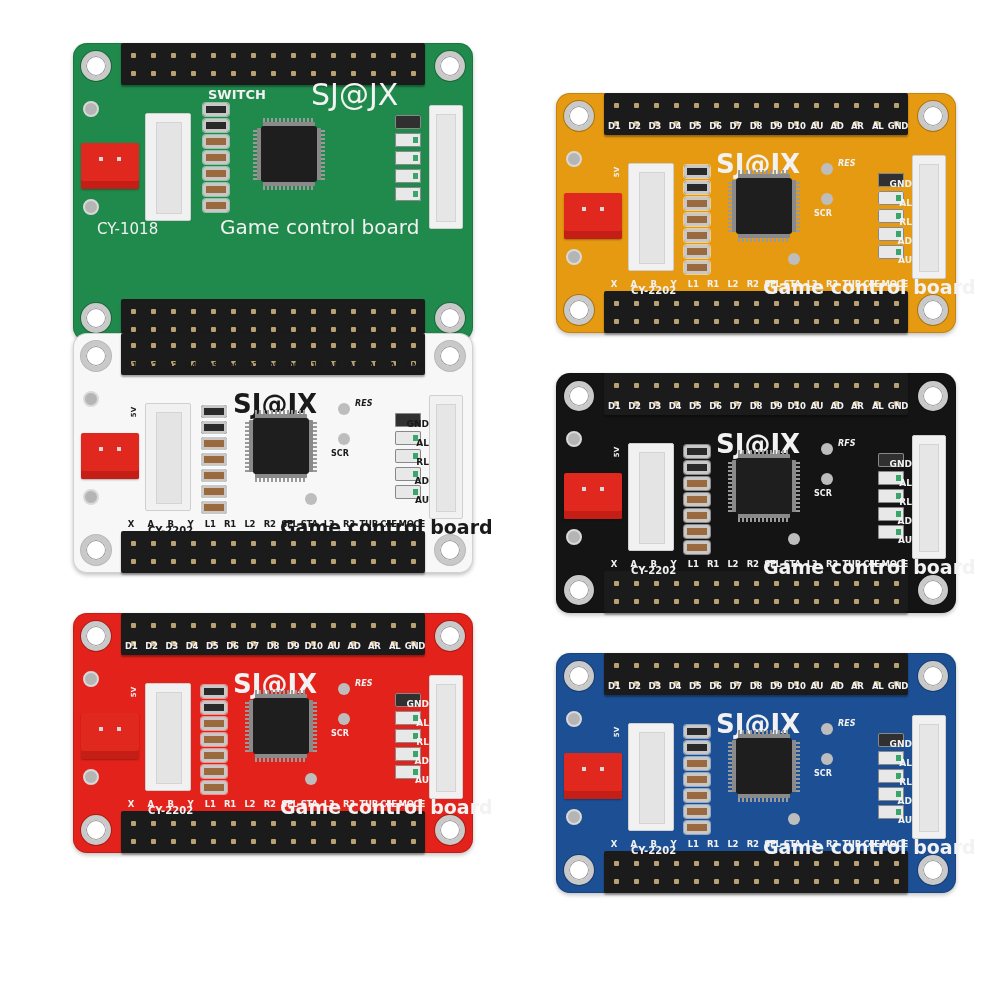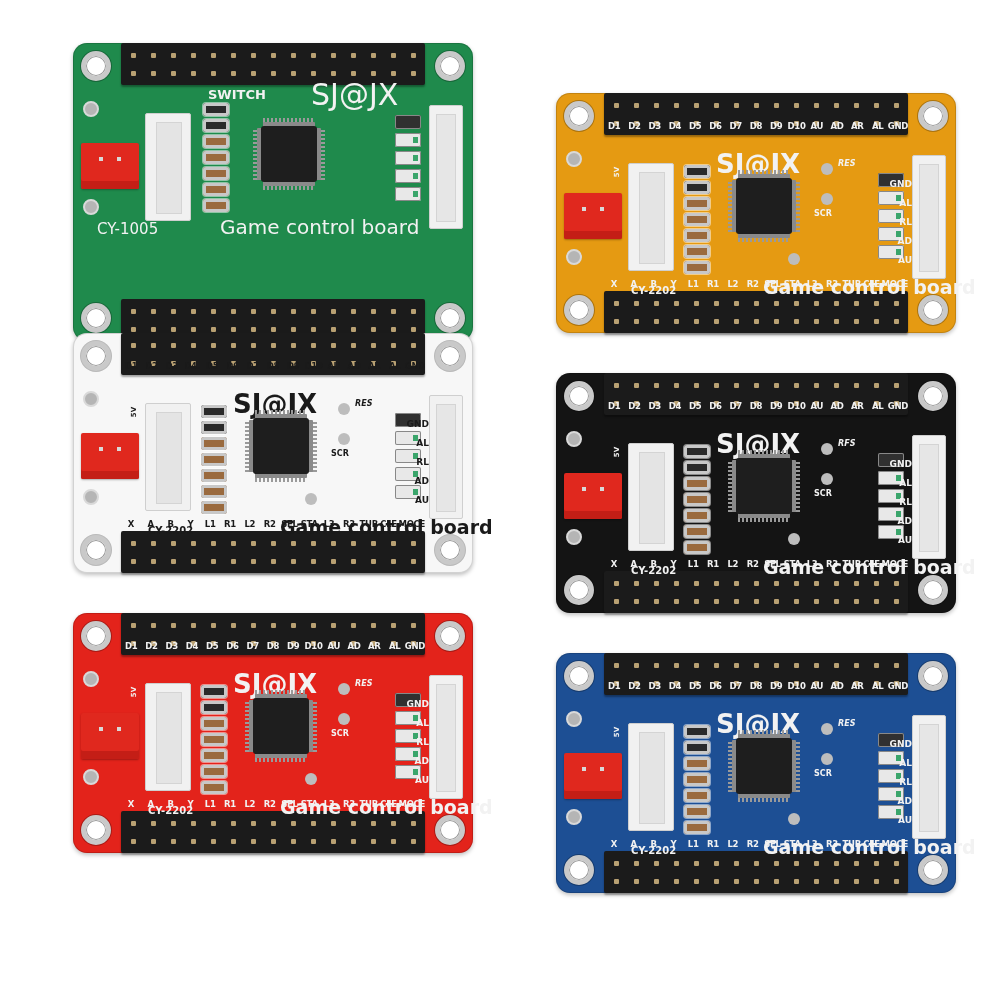--- a/index.html
+++ b/index.html
@@ -252,21 +252,21 @@
   <div class="chip-legs" style="left:180px; top:75px;"></div>
   <div class="chip" style="left:188px; top:83px;"></div>
   <div class="leds" style="top:72px;">
     <div class="led res"></div>
     <div class="led"></div>
     <div class="led"></div>
     <div class="led"></div>
     <div class="led"></div>
   </div>
   <div class="conn-right"></div>
-  <div class="model silk">CY-1005</div>
+  <div class="model silk">CY-1018</div>
   <div class="title silk">Game control board</div>
 </div>
 
 <div class="board" style="left:556px; top:93px; background:#e59a12;">
   <div class="hole tl"></div>
   <div class="hole tr"></div>
   <div class="hole bl"></div>
   <div class="hole br"></div>
   <div class="header top">
       <div class="pin"></div>

